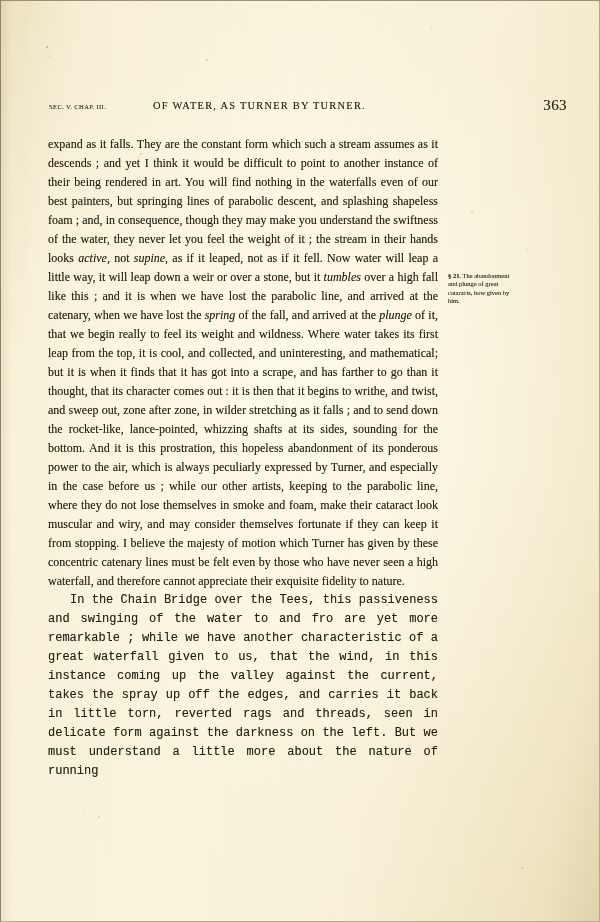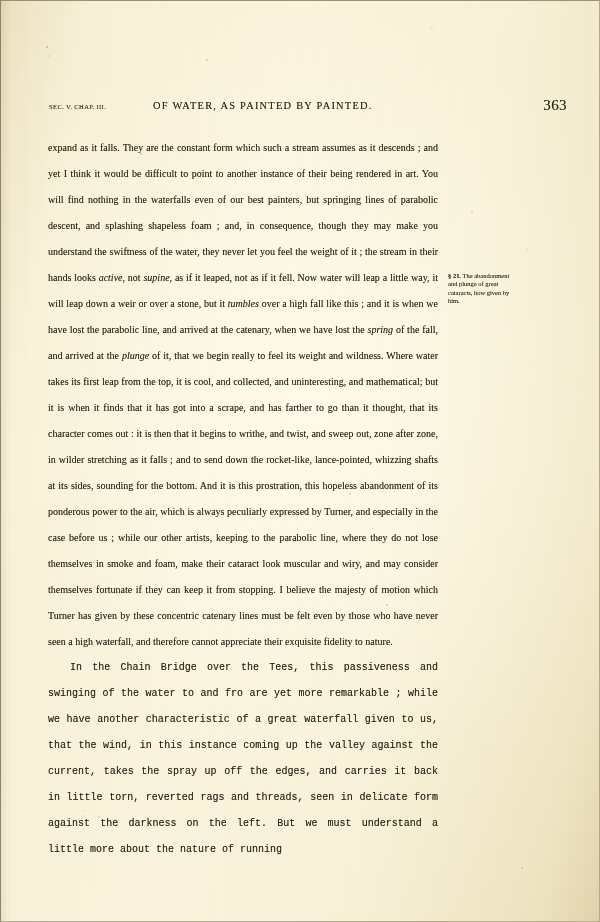--- a/index.html
+++ b/index.html
@@ -105,22 +105,22 @@
     text-align: right;
   }
 
   
   .textblock {
     position: absolute;
     top: 134px;
     left: 47px;
     width: 390px;
     color: #241d13;
-    font-size: 10px;
-    line-height: 26px;
+    font-size: 12px;
+    line-height: 19px;
     text-align: justify;
     text-align-last: left;
   }
   .textblock p {
     margin: 0;
   }
   .textblock p.indented {
     text-indent: 22px;
     font-family: Liberation Mono, monospace;
   }
@@ -167,21 +167,21 @@
   <span class="speck" style="left:470px; top:210px; width:2px;   height:2px;   background:rgba(140,118,74,0.30);"></span>
   <span class="speck" style="left:385px; top:603px; width:2px;   height:2px;   background:rgba(140,118,74,0.38);"></span>
   <span class="speck" style="left:348px; top:492px; width:1.8px; height:1.8px; background:rgba(140,118,74,0.28);"></span>
   <span class="speck" style="left:97px;  top:815px; width:1.8px; height:1.8px; background:rgba(140,118,74,0.30);"></span>
   <span class="speck" style="left:520px; top:866px; width:1.6px; height:1.6px; background:rgba(140,118,74,0.26);"></span>
 
   <div class="content">
 
     <div class="running-head">
       <span class="rh-sec inked">SEC. V. CHAP. III.</span>
-      <span class="rh-title inked">OF WATER, AS PAINTED BY PAINTED.</span>
+      <span class="rh-title inked">OF WATER, AS TURNER BY TURNER.</span>
       <span class="rh-folio inked">363</span>
     </div>
 
     <div class="textblock inked">
 
       <p><span>expand as it falls.  They are the constant form which such a stream assumes as it descends ; and yet I think it would be difficult to point to another instance of their being rendered in art.  You will find nothing in the waterfalls even of our best painters, but springing lines of parabolic descent, and splashing shapeless foam ; and, in consequence, though they may make you understand the swiftness of the water, they never let you feel the weight of it ; the stream in their hands looks </span><i>active</i><span>, not </span><i>supine</i><span>, as if it leaped, not as if it fell.  Now water will leap a little way, it will leap down a weir or over a stone, but it </span><i>tumbles</i><span> over a high fall like this ; and it is when we have lost the parabolic line, and arrived at the catenary, when we have lost the </span><i>spring</i><span> of the fall, and arrived at the </span><i>plunge</i><span> of it, that we begin really to feel its weight and wildness. Where water takes its first leap from the top, it is cool, and collected, and uninteresting, and mathematical; but it is when it finds that it has got into a scrape, and has farther to go than it thought, that its character comes out : it is then that it begins to writhe, and twist, and sweep out, zone after zone, in wilder stretching as it falls ; and to send down the rocket-like, lance-pointed, whizzing shafts at its sides, sounding for the bottom.  And it is this prostration, this hopeless abandonment of its ponderous power to the air, which is always peculiarly expressed by Turner, and especially in the case before us ; while our other artists, keeping to the parabolic line, where they do not lose themselves in smoke and foam, make their cataract look muscular and wiry, and may consider themselves fortunate if they can keep it from stopping.   I believe the majesty of motion which Turner has given by these concentric catenary lines must be felt even by those who have never seen a high waterfall, and therefore cannot appreciate their exquisite fidelity to nature.</span></p>
 
       <p class="indented">In the Chain Bridge over the Tees, this passiveness and swinging of the water to and fro are yet more remarkable ; while we have another characteristic of a great waterfall given to us, that the wind, in this instance coming up the valley against the current, takes the spray up off the edges, and carries it back in little torn, reverted rags and threads, seen in delicate form against the darkness on the left. But we must understand a little more about the nature of running</p>
 
     </div>

